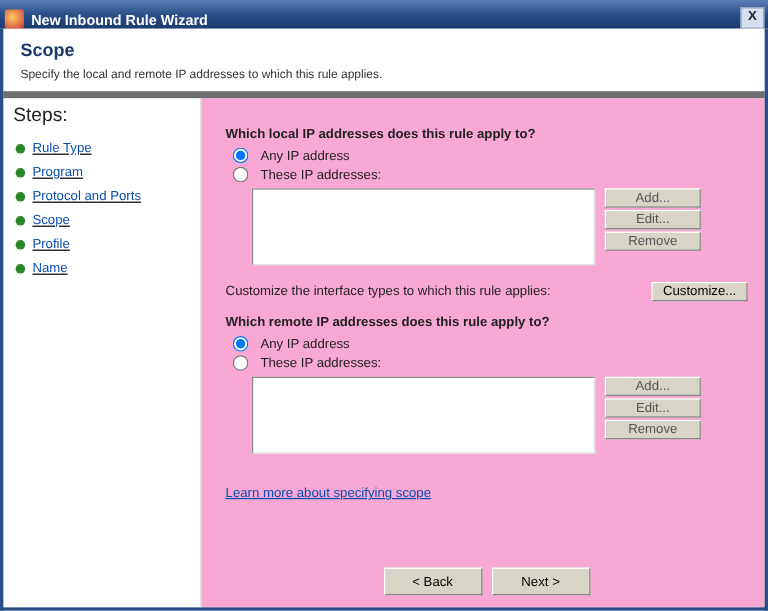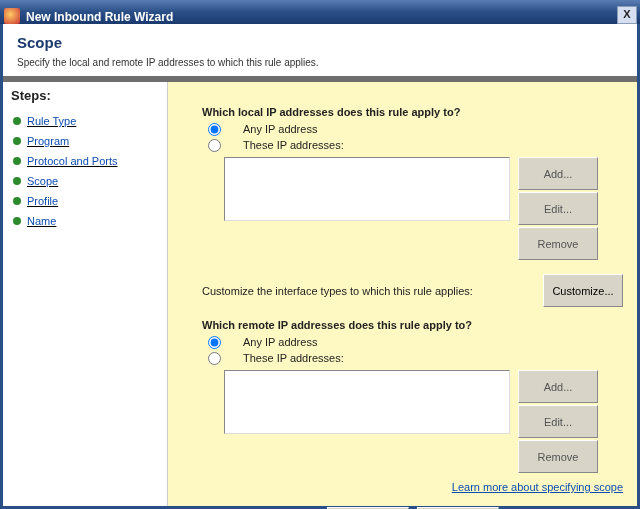--- a/index.html
+++ b/index.html
@@ -76,23 +76,23 @@
     display: flex;
     min-height: 0;
   }
   .steps-panel {
     width: 165px;
     background: #fff;
     padding: 6px 8px;
     border-right: 1px solid #ccc;
   }
   .steps-title {
-    font-weight: bold;
-    color: #222;
-    font-size: 13px;
+    font-weight: normal;
+    color: #222;
+    font-size: 16px;
     margin-bottom: 8px;
   }
   .step-item {
     display: flex;
     align-items: center;
     padding: 4px 2px;
     gap: 6px;
     text-decoration: underline;
   }
   .step-dot {
@@ -101,36 +101,36 @@
     border-radius: 50%;
     flex: none;
   }
   .step-link {
     color: #0b4db0;
     font-size: 11px;
     cursor: pointer;
   }
   .main-panel {
     flex: 1;
-    background: #fef9c3;
-    padding: 24px 14px 10px 34px;
+    background: #f9a8d4;
+    padding: 24px 14px 10px 20px;
     display: flex;
     flex-direction: column;
     position: relative;
   }
   .section-q {
     font-weight: bold;
     color: #222;
     font-size: 11px;
     margin-bottom: 5px;
   }
   .radio-row {
     display: flex;
-    align-items: flex-start;
-    gap: 22px;
+    align-items: center;
+    gap: 10px;
     padding: 0 0 3px 6px;
     font-size: 11px;
     color: #222;
   }
   .radio-row input[type=radio] {
     margin: 0;
   }
   .list-row {
     display: flex;
     gap: 8px;
@@ -145,21 +145,21 @@
     border-bottom-color: #ddd;
   }
   .btn-col {
     display: flex;
     flex-direction: column;
     gap: 2px;
     padding-top: 0;
   }
   .win-btn {
     width: 80px;
-    height: 33px;
+    height: 16px;
     font-size: 11px;
     font-family: Tahoma, sans-serif;
     background: #d8d4c8;
     border: 1px solid #888;
     border-top-color: #fff;
     border-left-color: #fff;
     color: #555;
     text-align: center;
     cursor: default;
     padding: 0;
@@ -174,24 +174,23 @@
     gap: 27px;
     margin: 6px 0 12px 0;
     font-size: 11px;
     color: #222;
   }
   .cust-row .cust-text { flex: 1; }
   .learn-link {
     color: #0b4db0;
     text-decoration: underline;
     font-size: 11px;
-    margin-top: 0;
+    margin-top: 19px;
     display: inline-block;
     cursor: pointer;
-    text-align: right;
   }
   .footer-btns {
     display: flex;
     justify-content: center;
     gap: 8px;
     margin-top: auto;
     padding-top: 14px;
   }
   .footer-btns .win-btn {
     width: 82px;

